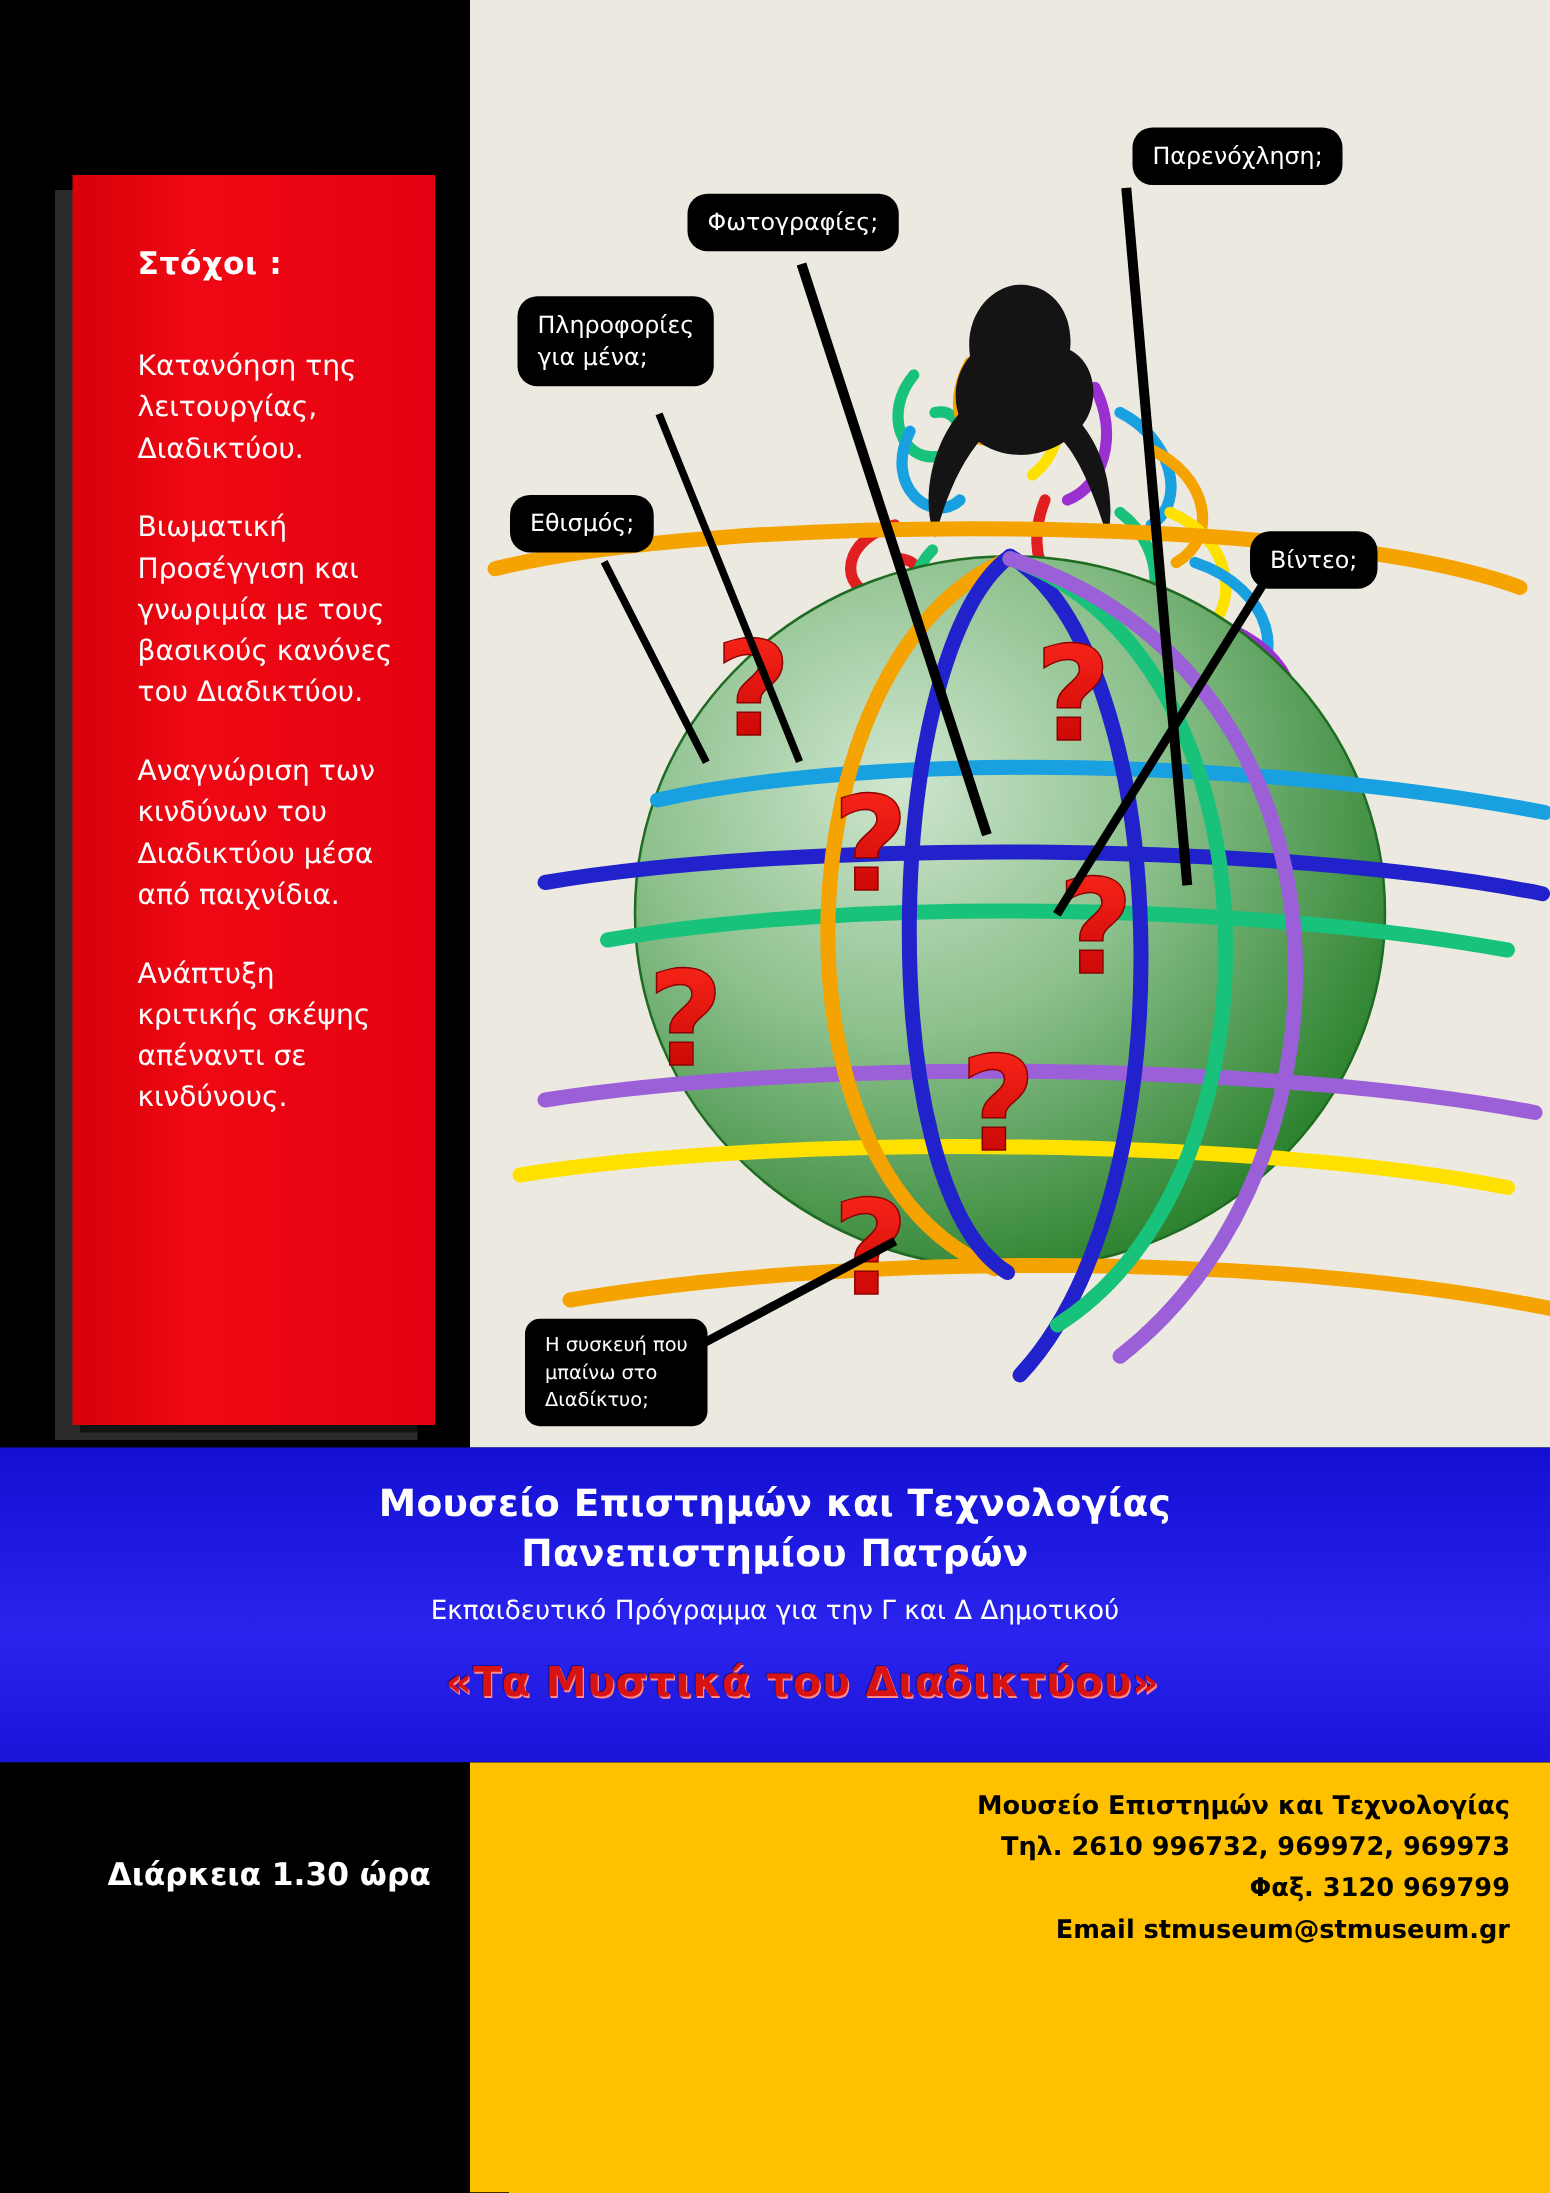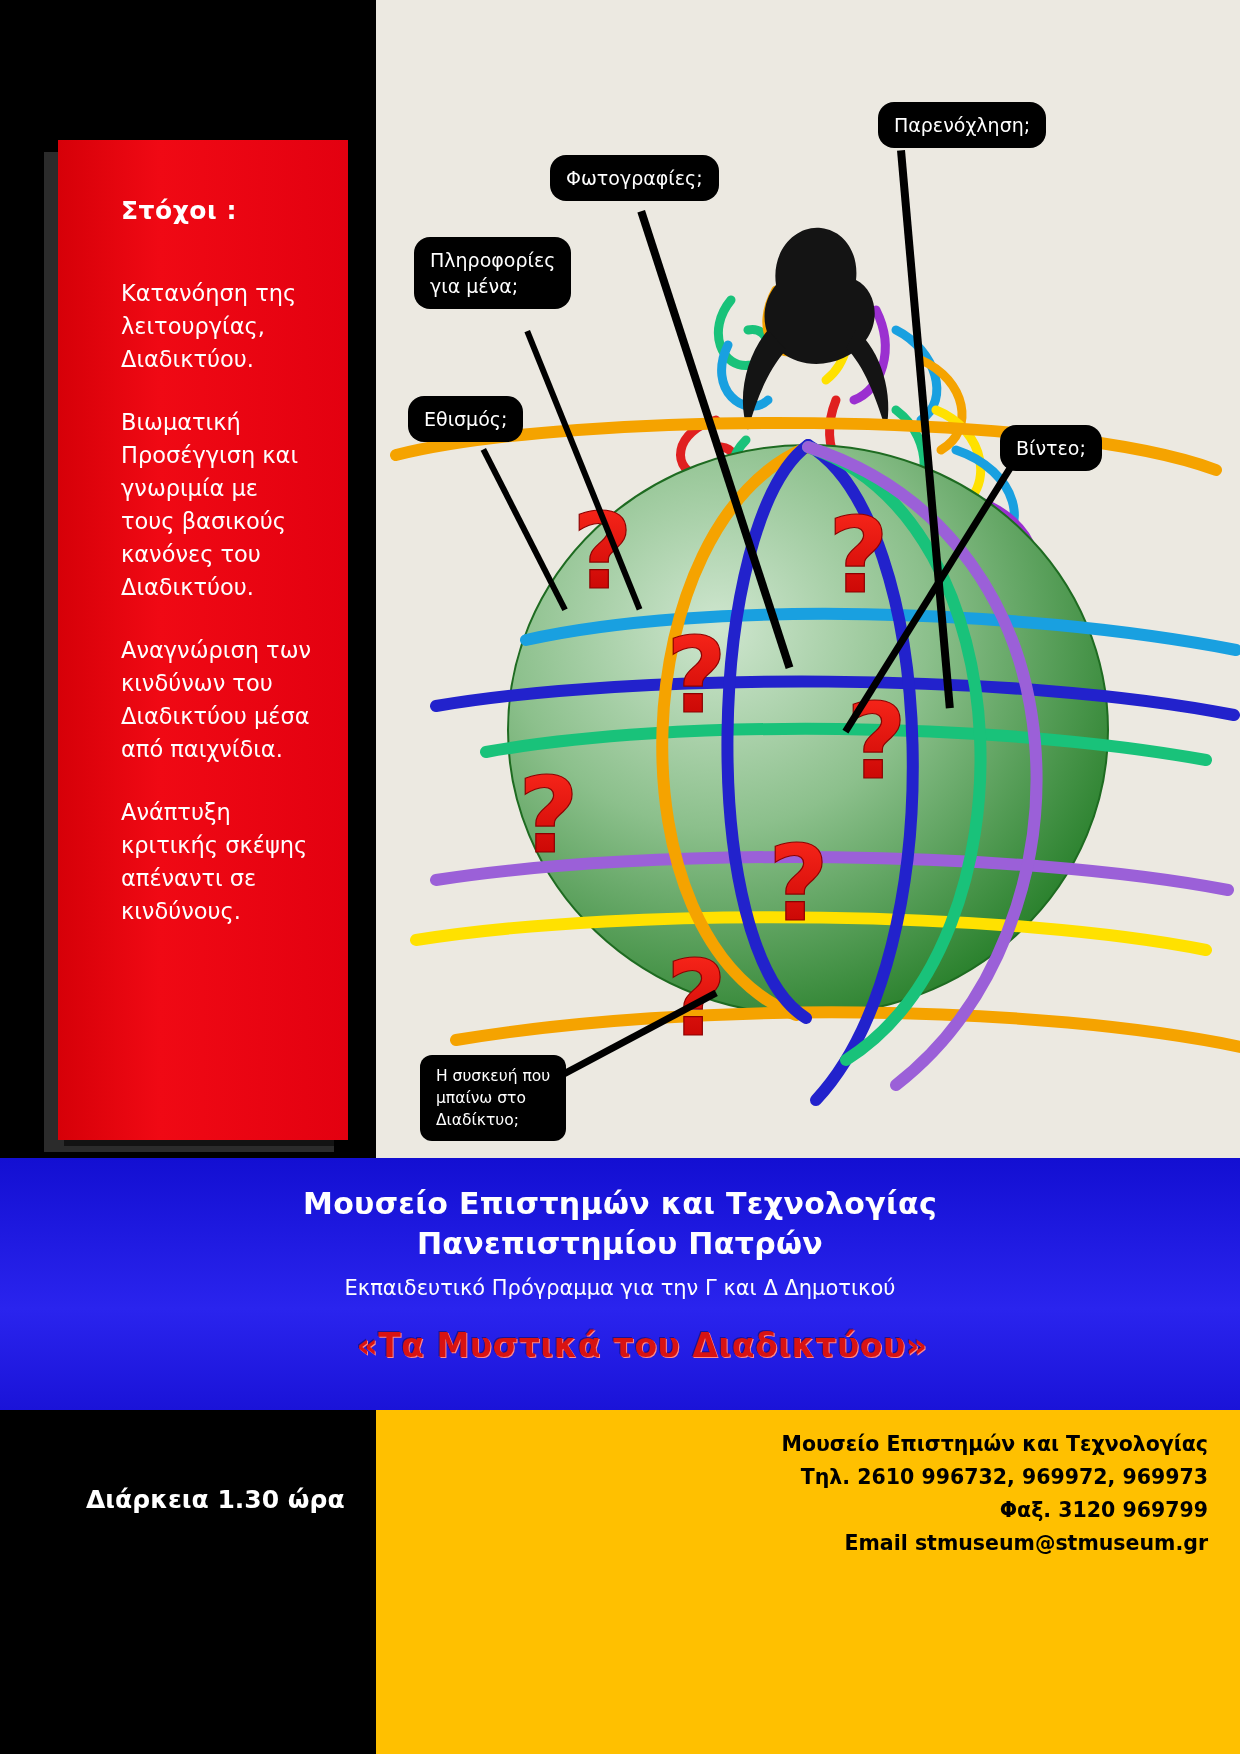--- a/index.html
+++ b/index.html
@@ -20,21 +20,21 @@
   .goals-shadow{
     position:absolute;left:44px;top:152px;width:290px;height:1000px;
     background:#2b2b2b;
   }
   .goals{
     position:absolute;left:58px;top:140px;width:290px;height:1000px;
     background:#e8000d;
     background:linear-gradient(90deg,#d60008 0%,#f00914 35%,#e30010 100%);
     box-shadow:6px 6px 0 rgba(0,0,0,.55);
   }
-  .goals-inner{padding:56px 31px 0 52px;color:#fff;margin-left:11px;}
+  .goals-inner{padding:56px 31px 0 52px;color:#fff;}
   .goals-title{
     font-size:25px;font-weight:bold;letter-spacing:.5px;margin-bottom:52px;
     color:#fff;
   }
   .goal-p{
     font-size:22.5px;line-height:33px;margin:0 0 30px 0;color:#fff;
     font-weight:400;
   }
 
   
@@ -163,21 +163,21 @@
       </svg>
     </div>
 
     <div class="pointer" style="left:486px;top:448px;width:180px;height:6px;transform:rotate(63deg);"></div>
     <div class="pointer" style="left:530px;top:330px;width:300px;height:6px;transform:rotate(68deg);"></div>
     <div class="pointer" style="left:645px;top:210px;width:480px;height:8px;transform:rotate(72deg);"></div>
     <div class="pointer" style="left:905px;top:150px;width:560px;height:8px;transform:rotate(85deg);"></div>
     <div class="pointer" style="left:1018px;top:462px;width:320px;height:7px;transform:rotate(122deg);"></div>
     <div class="pointer" style="left:560px;top:1072px;width:175px;height:7px;transform:rotate(-28deg);"></div>
 
-    <div class="callout" style="left:878px;top:102px;text-align:right;">Παρενόχληση;</div>
+    <div class="callout" style="left:906px;top:102px;text-align:right;">Παρενόχληση;</div>
     <div class="callout" style="left:550px;top:155px;">Φωτογραφίες;</div>
     <div class="callout" style="left:414px;top:237px;">Πληροφορίες
 για μένα;</div>
     <div class="callout" style="left:408px;top:396px;text-align:center;">Εθισμός;</div>
     <div class="callout" style="left:1000px;top:425px;">Βίντεο;</div>
     <div class="callout small" style="left:420px;top:1055px;">Η συσκευή που
 μπαίνω  στο
 Διαδίκτυο;</div>
 
     <div class="goals-shadow"></div>

